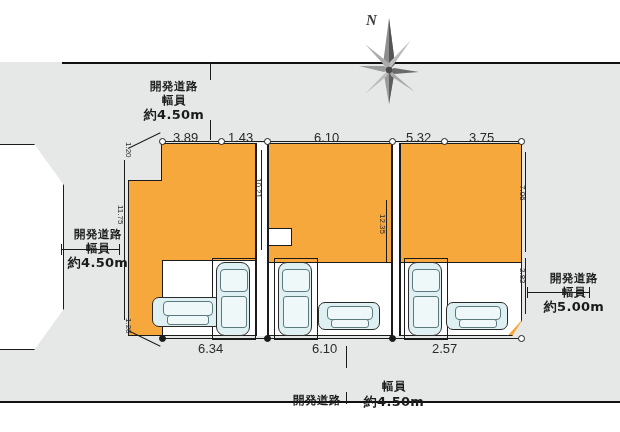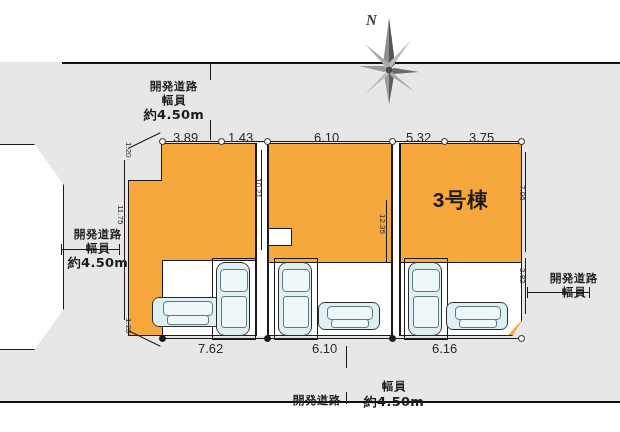--- a/index.html
+++ b/index.html
@@ -186,21 +186,20 @@
   <div class="stall stall-2"></div>
   <div class="stall stall-3"></div>
 
   <div class="car car-1"></div>
   <div class="car v car-2"></div>
   <div class="car v car-3"></div>
   <div class="car car-4"></div>
   <div class="car v car-5"></div>
   <div class="car car-6"></div>
 
-  <div class="lot-label">3号棟</div>
 
   <div class="dimline" style="left:162px;top:141px;width:360px;"></div>
   <div class="node" style="left:159px;top:138px;"></div>
   <div class="node" style="left:218px;top:138px;"></div>
   <div class="node" style="left:264px;top:138px;"></div>
   <div class="node" style="left:389px;top:138px;"></div>
   <div class="node" style="left:441px;top:138px;"></div>
   <div class="node" style="left:518px;top:138px;"></div>
 
   <div class="dimtxt" style="left:173px;top:130px;">3.89</div>
@@ -211,23 +210,23 @@
 
   <div class="dimline" style="left:128px;top:148px;width:36px;transform:rotate(-26deg);transform-origin:left center;"></div>
   <div class="dimtxt vtxt" style="left:124px;top:142px;">1.20</div>
 
   <div class="dimline" style="left:162px;top:338px;width:360px;"></div>
   <div class="node filled" style="left:159px;top:335px;"></div>
   <div class="node filled" style="left:264px;top:335px;"></div>
   <div class="node filled" style="left:389px;top:335px;"></div>
   <div class="node" style="left:518px;top:335px;"></div>
 
-  <div class="dimtxt" style="left:198px;top:341px;">7.62</div>
+  <div class="dimtxt" style="left:198px;top:341px;">6.34</div>
   <div class="dimtxt" style="left:312px;top:341px;">6.10</div>
-  <div class="dimtxt" style="left:432px;top:341px;">6.16</div>
+  <div class="dimtxt" style="left:432px;top:341px;">2.57</div>
 
   <div class="dimline" style="left:128px;top:330px;width:36px;transform:rotate(26deg);transform-origin:left center;"></div>
   <div class="dimtxt vtxt" style="left:124px;top:318px;">1.20</div>
 
   <div class="dimline vert" style="left:124px;top:160px;height:160px;"></div>
   <div class="dimtxt vtxt" style="left:116px;top:205px;">11.75</div>
 
   <div class="dimline vert" style="left:261px;top:150px;height:100px;"></div>
   <div class="dimtxt vtxt" style="left:254px;top:178px;">10.21</div>
 
@@ -253,20 +252,21 @@
     <div class="jp">幅員</div>
     <div class="num">約4.50m</div>
   </div>
   <div class="arrowline" style="left:62px;top:249px;width:58px;"></div>
   <div class="tick" style="left:61px;top:244px;width:1.4px;height:11px;"></div>
   <div class="tick" style="left:119px;top:244px;width:1.4px;height:11px;"></div>
 
   <div class="callout" style="left:528px;top:272px;width:92px;">
     <div class="jp">開発道路</div>
     <div class="jp">幅員</div>
+    <div class="num">約5.00m</div>
   </div>
   <div class="arrowline" style="left:528px;top:292px;width:62px;"></div>
   <div class="tick" style="left:527px;top:287px;width:1.4px;height:11px;"></div>
   <div class="tick" style="left:589px;top:287px;width:1.4px;height:11px;"></div>
 
   <div class="bottom-cap">
     <div class="callout" style="left:274px;top:30px;width:86px;text-align:center;position:absolute;">
       <div class="jp">開発道路</div>
     </div>
     <div class="callout" style="left:348px;top:16px;width:92px;text-align:center;position:absolute;">

